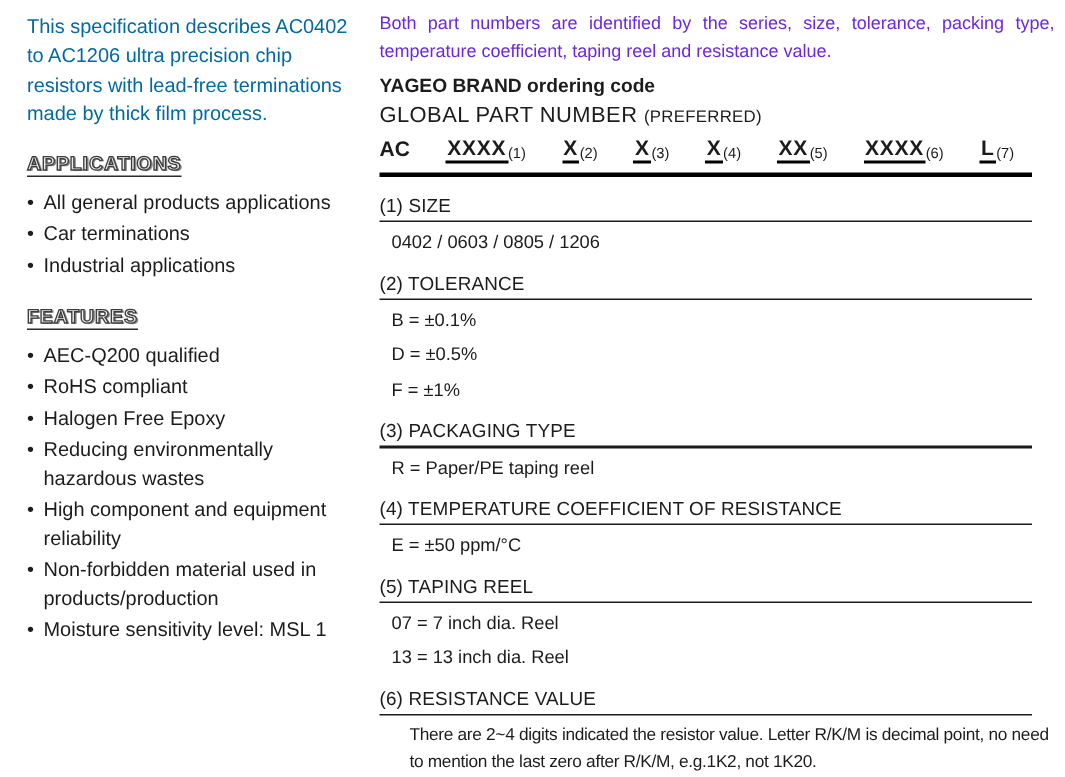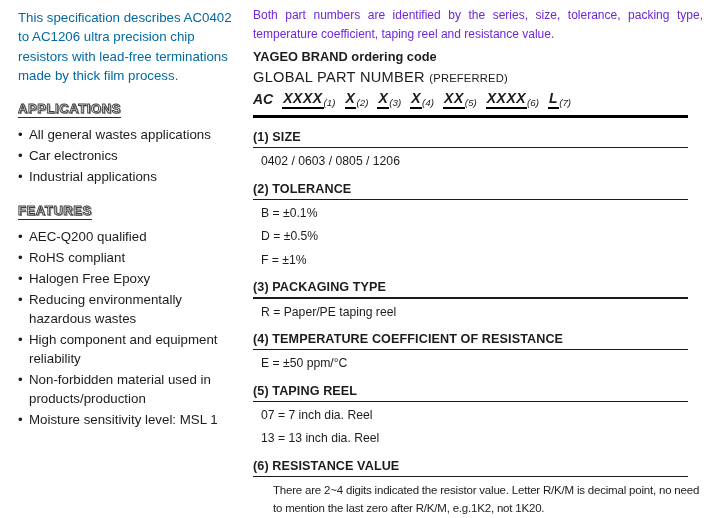--- a/index.html
+++ b/index.html
@@ -86,25 +86,24 @@
     letter-spacing: 0.3px;
   }
   .gpn .pref {
     font-size: 11.2px;
     letter-spacing: 0.2px;
   }
 
   .part-code {
     display: flex;
     align-items: flex-start;
-    gap: 9px;
+    gap: 24px;
     margin-top: 7px;
     font-weight: bold;
     font-size: 14px;
-    font-style: italic;
   }
   .pc-prefix {
     line-height: 14px;
     padding-bottom: 3px;
   }
   .pc-seg {
     display: flex;
     flex-direction: row;
     align-items: center;
   }
@@ -124,21 +123,21 @@
   .thick-rule {
     width: 435px;
     height: 3px;
     background: #000;
     margin-top: 6px;
   }
 
   .spec-section h4 {
     margin: 12px 0 0 0;
     font-size: 12.6px;
-    font-weight: bold;
+    font-weight: normal;
     letter-spacing: 0.1px;
   }
   .spec-section .rule {
     width: 435px;
     height: 1.2px;
     background: #1a1a1a;
     margin-top: 3px;
   }
   .entry {
     margin: 6px 0 8px 8px;
@@ -157,22 +156,22 @@
   }
 </style>
 </head>
 <body>
 
 <div class="col-left">
   <p class="intro-left">This specification describes AC0402 to AC1206 ultra precision chip resistors with lead-free terminations made by thick film process.</p>
 
   <h3 class="outline-heading">APPLICATIONS</h3>
   <ul class="bullets">
-    <li>All general wastes applications</li>
-    <li>Car electronics</li>
+    <li>All general products applications</li>
+    <li>Car terminations</li>
     <li>Industrial applications</li>
   </ul>
 
   <h3 class="outline-heading">FEATURES</h3>
   <ul class="bullets">
     <li>AEC-Q200 qualified</li>
     <li>RoHS compliant</li>
     <li>Halogen Free Epoxy</li>
     <li>Reducing environmentally hazardous wastes</li>
     <li>High component and equipment reliability</li>

